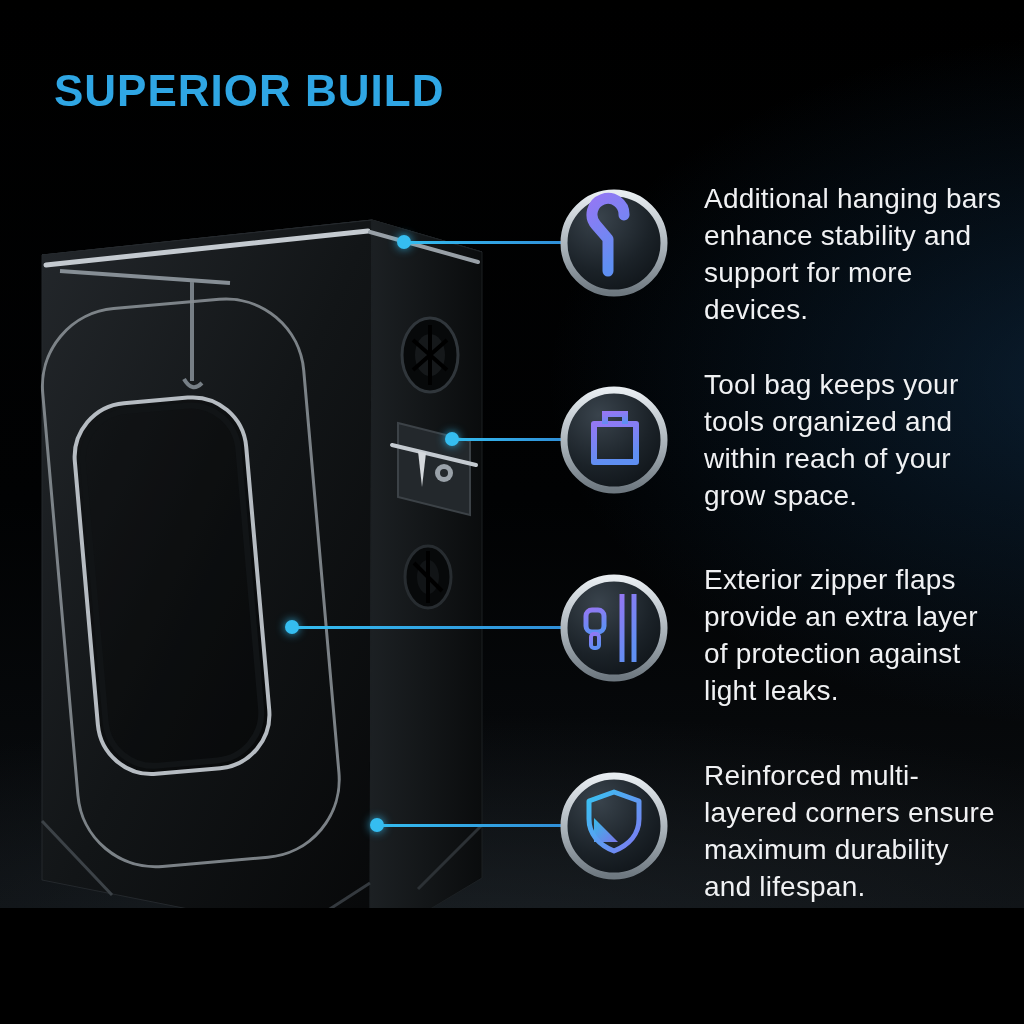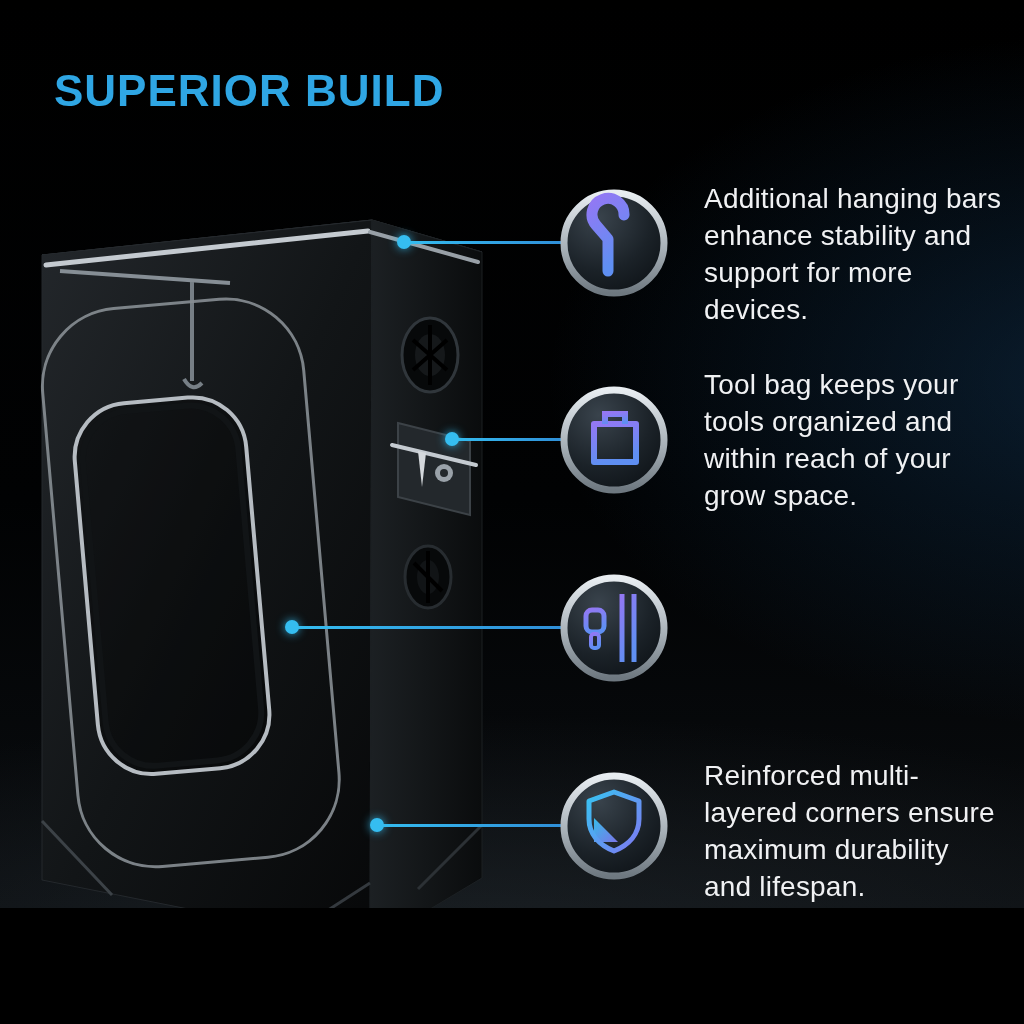--- a/index.html
+++ b/index.html
@@ -163,15 +163,16 @@
   <div class="icon-wrap i4">
     <svg viewBox="0 0 112 112" width="112" height="112" aria-hidden="true">
       <circle cx="56" cy="56" r="50" fill="url(#gInner)" stroke="url(#gRing)" stroke-width="7"></circle>
       <path d="M56 22 L81 31 V49 C81 64 71 75 56 81 C41 75 31 64 31 49 V31 Z" fill="none" stroke="url(#gShield)" stroke-width="5" stroke-linejoin="round"></path>
       <polygon points="36,48 60,72 36,72" fill="url(#gShield)" opacity="0.95"></polygon>
     </svg>
   </div>
 
   <p class="feature-text t2">Tool bag keeps your tools organized and within reach of your grow space.</p>
   <p class="feature-text t1">Additional hanging bars enhance stability and support for more devices.</p>
+  <p class="feature-text t3">Exterior zipper flaps provide an extra layer of protection against light leaks.</p>
   <p class="feature-text t4">Reinforced multi-layered corners ensure maximum durability and lifespan.</p>
 
 </div>
 
 </body></html>

